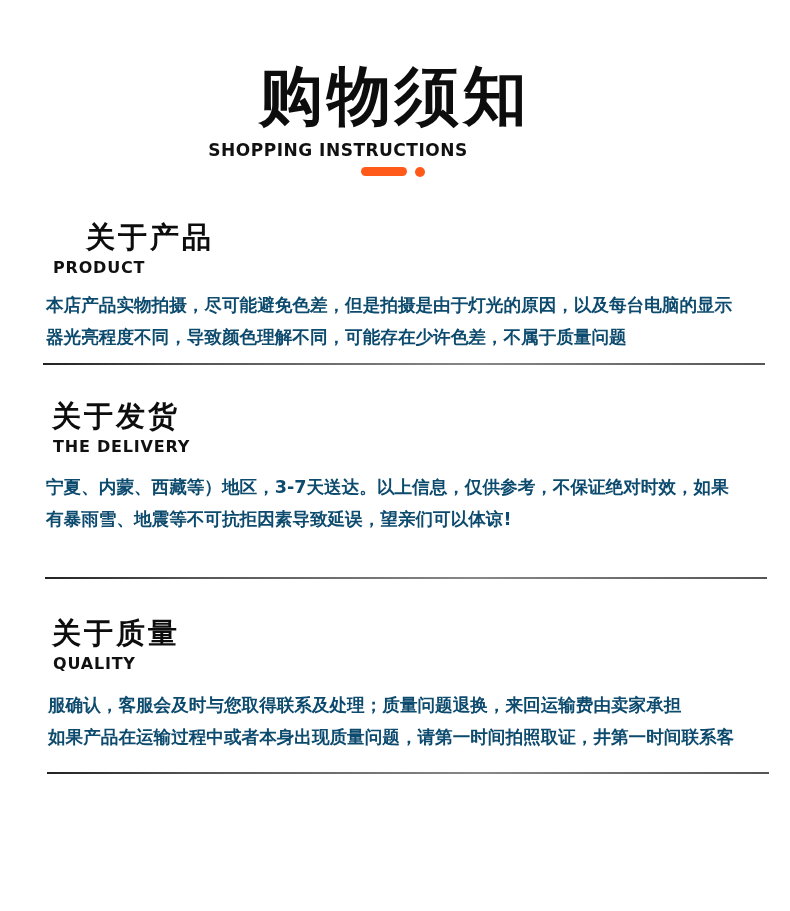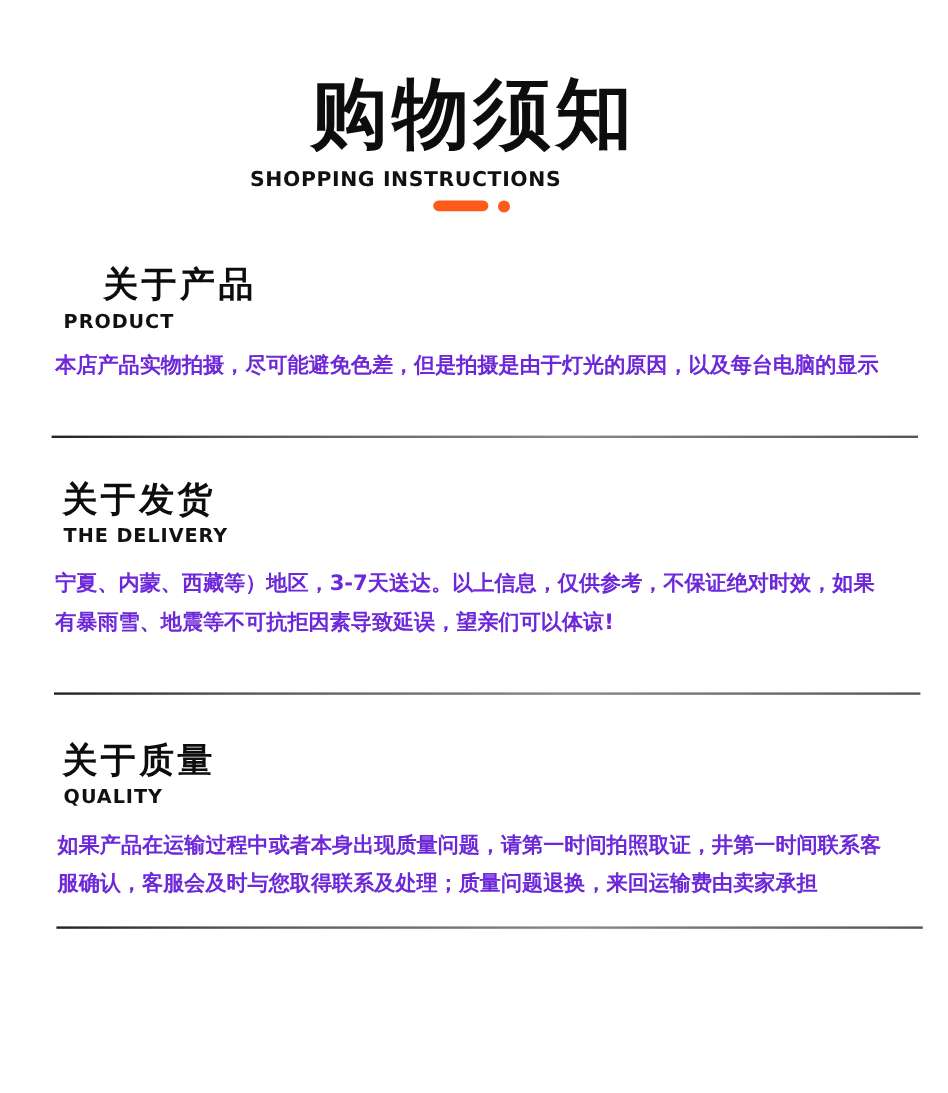--- a/index.html
+++ b/index.html
@@ -29,21 +29,21 @@
     .sec-title {
       position: absolute; left: 52px; font-size: 29px; font-weight: 900;
       letter-spacing: 3px; color: #0d0d0d; line-height: 34px;
     }
     .sec-sub {
       position: absolute; left: 53px; font-size: 16px; font-weight: 700;
       letter-spacing: 0.8px; color: #111; line-height: 20px;
     }
     .sec-body {
       position: absolute; left: 46px; width: 730px; font-size: 17.6px; font-weight: 700;
-      color: #6d28d9; line-height: 32px; letter-spacing: 0px;
+      color: #0c4a6e; line-height: 32px; letter-spacing: 0px;
     }
     .divider {
       position: absolute; left: 43px; width: 722px; height: 2px;
       background: linear-gradient(to right, #222 0%, #555 20%, #888 60%, #555 100%);
     }
   </style>
 </head>
 <body>
 
 <div>
@@ -51,37 +51,38 @@
   <div class="hero-title">购物须知</div>
   <div class="hero-sub">SHOPPING INSTRUCTIONS</div>
   <div class="accent-bar" style="background:#ff5a1a;"></div>
   <div class="accent-dot" style="background:#ff5a1a;"></div>
 
   <div class="section" style="top:0;">
     <div class="sec-title" style="top:220px;margin-left:34px;">关于产品</div>
     <div class="sec-sub" style="top:258px;">PRODUCT</div>
     <div class="sec-body" style="top:289px;">
       <div>本店产品实物拍摄，尽可能避免色差，但是拍摄是由于灯光的原因，以及每台电脑的显示</div>
+      <div>器光亮程度不同，导致颜色理解不同，可能存在少许色差，不属于质量问题</div>
     </div>
     <div class="divider" style="top:363px;"></div>
   </div>
 
   <div class="section" style="top:0;">
     <div class="sec-title" style="top:399px;">关于发货</div>
     <div class="sec-sub" style="top:437px;">THE DELIVERY</div>
     <div class="sec-body" style="top:471px;">
       <div>宁夏、内蒙、西藏等）地区，3-7天送达。以上信息，仅供参考，不保证绝对时效，如果</div>
       <div>有暴雨雪、地震等不可抗拒因素导致延误，望亲们可以体谅!</div>
     </div>
     <div class="divider" style="top:577px; left:45px;"></div>
   </div>
 
   <div class="section" style="top:0;">
     <div class="sec-title" style="top:616px;">关于质量</div>
     <div class="sec-sub" style="top:654px;">QUALITY</div>
     <div class="sec-body" style="top:689px; left:48px;">
+      <div>服确认，客服会及时与您取得联系及处理；质量问题退换，来回运输费由卖家承担</div>
       <div>如果产品在运输过程中或者本身出现质量问题，请第一时间拍照取证，井第一时间联系客</div>
-      <div>服确认，客服会及时与您取得联系及处理；质量问题退换，来回运输费由卖家承担</div>
     </div>
     <div class="divider" style="top:772px; left:47px;"></div>
   </div>
 
 </div>
 
 </body></html>

